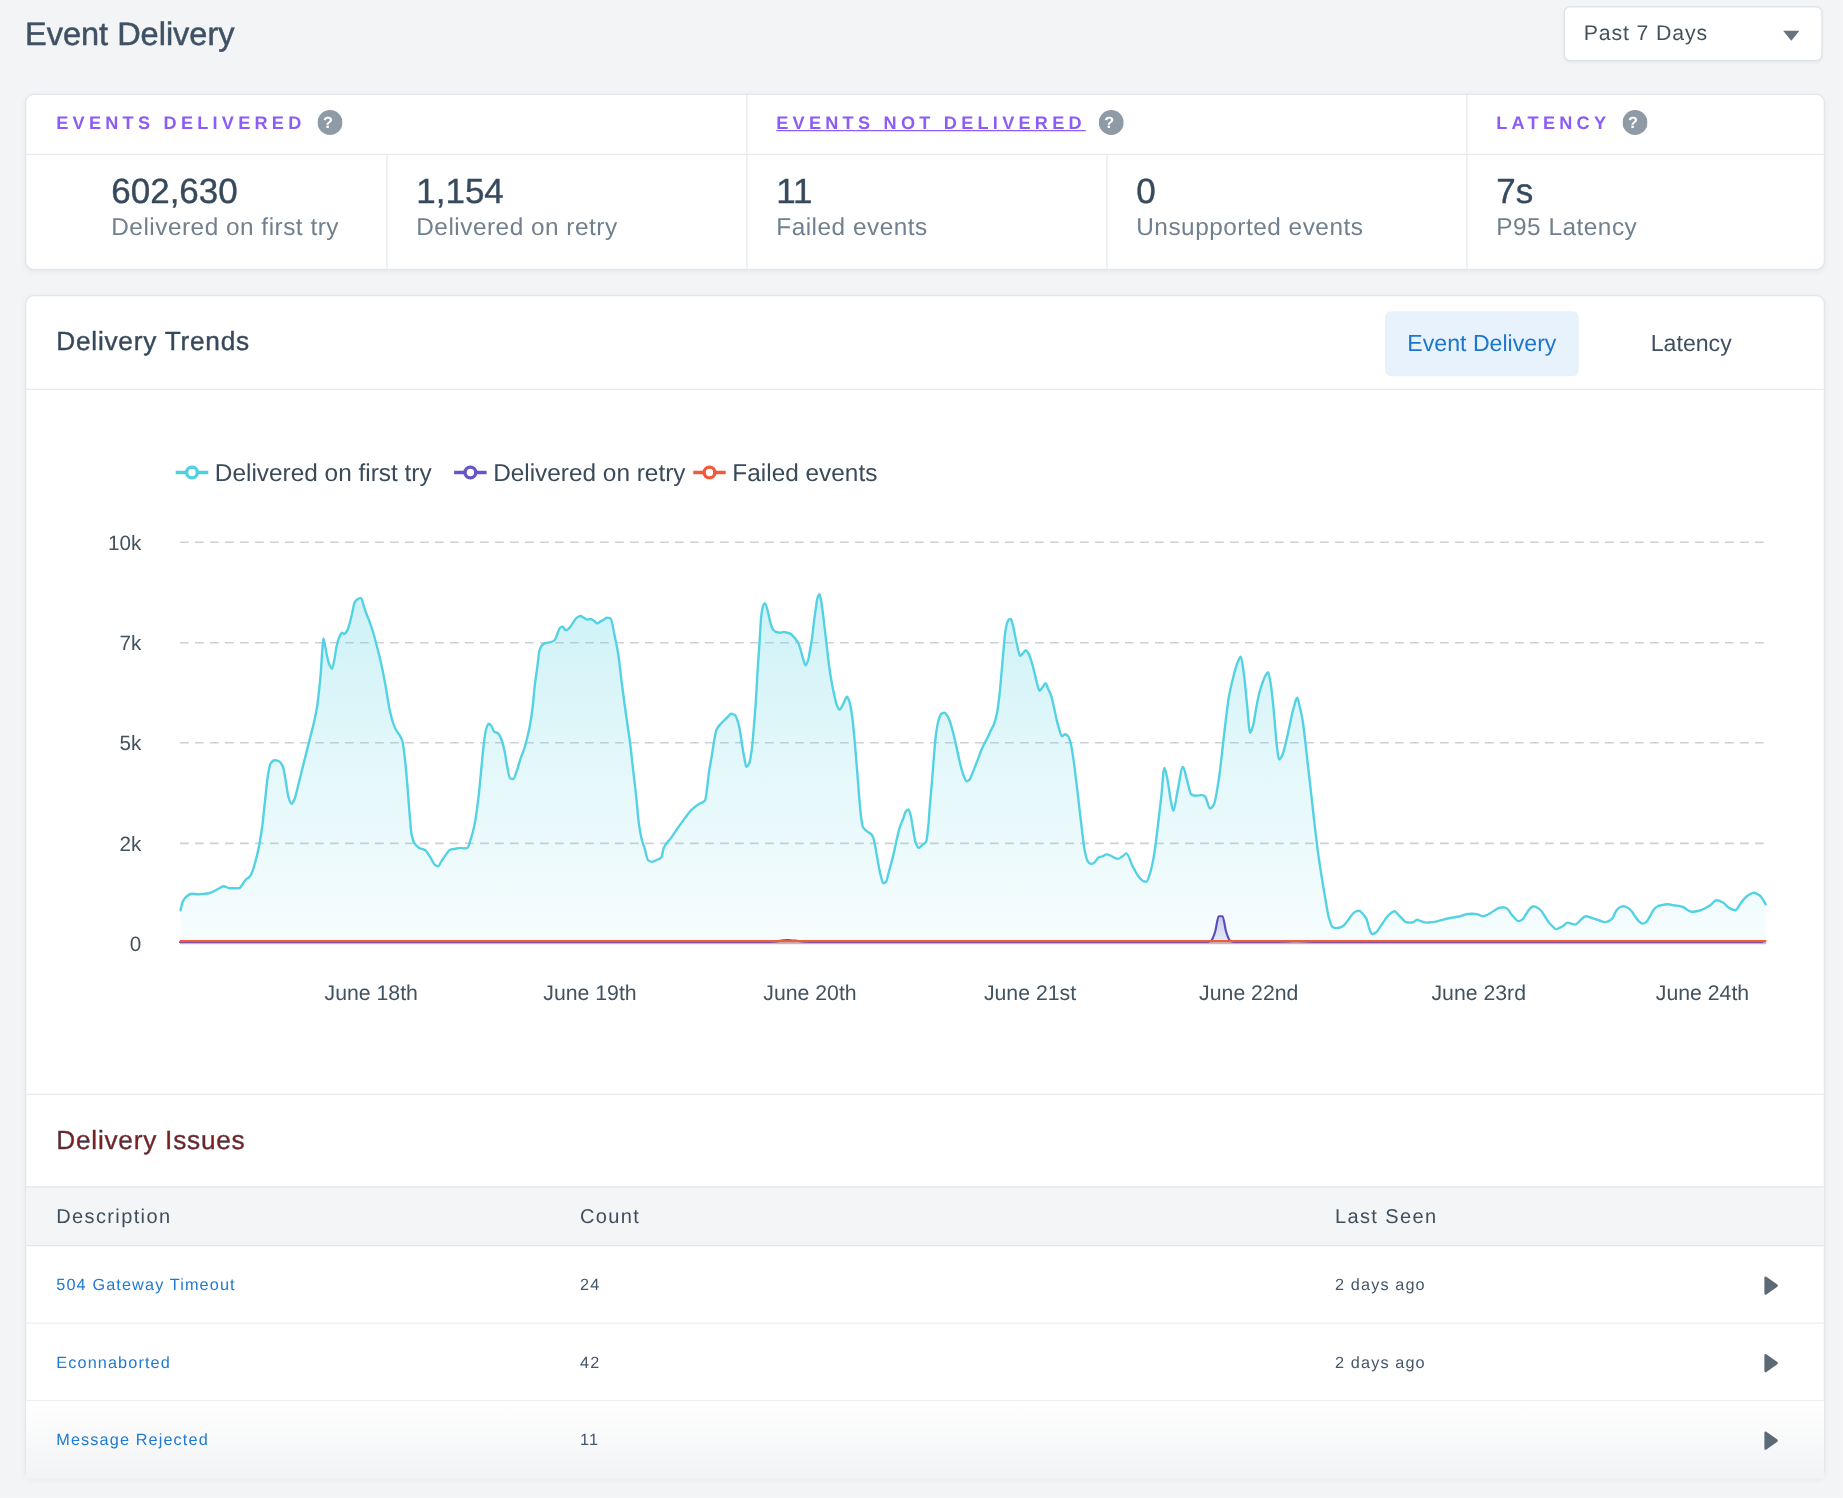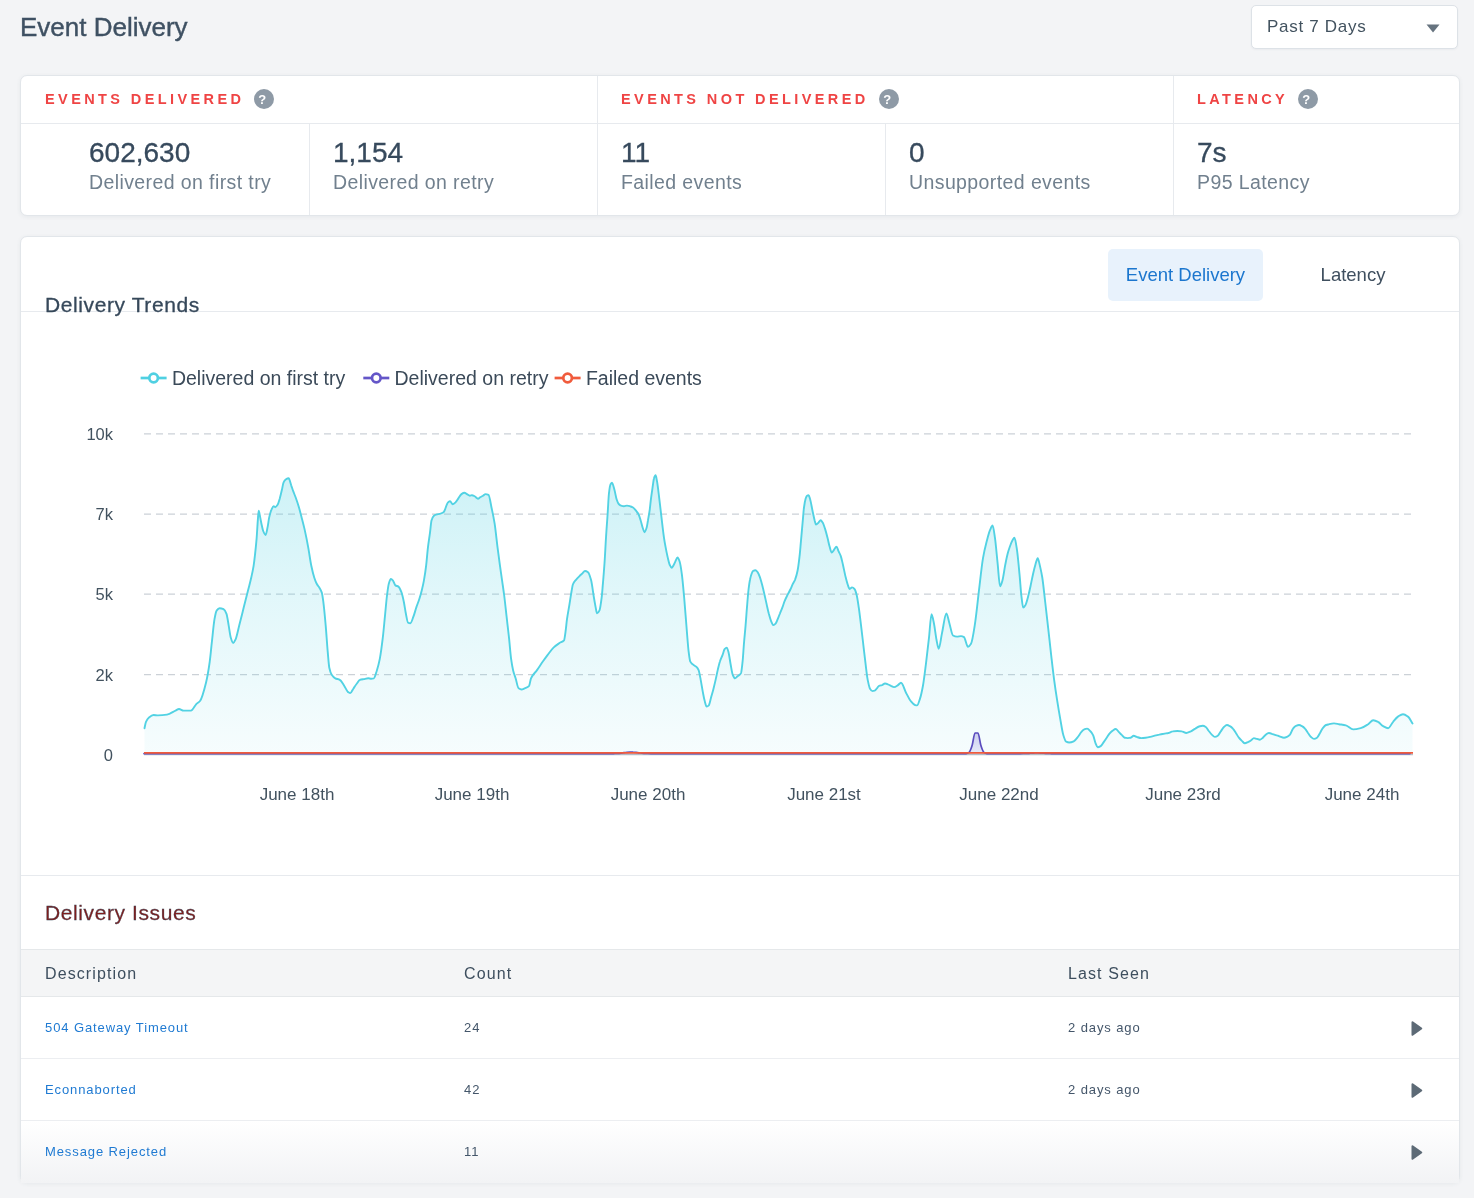--- a/index.html
+++ b/index.html
@@ -1,29 +1,29 @@
 <!DOCTYPE html>
 <html><head><meta charset="utf-8"><title>Event Delivery</title><style>
 *{margin:0;padding:0;box-sizing:border-box;}
 html,body{background:#f3f4f6;font-family:"Liberation Sans",sans-serif;}
 .page{position:relative;width:1474px;height:1198px;overflow:hidden;}
 .card{position:absolute;background:#fff;border:1px solid #e2e6ea;border-radius:7px;box-shadow:0 1px 4px rgba(63,81,101,.07);}
 .title{position:absolute;left:20px;top:12px;font-size:26px;line-height:30px;color:#3f5163;-webkit-text-stroke:.4px #3f5163;}
 .dd{position:absolute;left:1251px;top:5px;width:207px;height:44px;background:#fff;border:1px solid #dde2e7;border-radius:5px;box-shadow:0 1px 2px rgba(63,81,101,.05);font-size:17px;letter-spacing:.7px;color:#42525f;line-height:42px;padding-left:15px;}
 .dd svg{position:absolute;right:17px;top:18px;}
 .stats{left:20px;top:75px;width:1440px;height:141px;}
-.shead{position:absolute;top:0;height:47px;font-size:14.5px;font-weight:bold;letter-spacing:3.4px;color:#ef4444;line-height:47px;white-space:nowrap;}
+.shead{position:absolute;top:0;height:47px;font-size:14.5px;font-weight:bold;letter-spacing:3.4px;color:#8b5cf6;line-height:47px;white-space:nowrap;}
 .shead .qi{display:inline-block;vertical-align:-4.5px;margin-left:10px;}
 .scell{position:absolute;top:47px;bottom:0;padding:15px 0 0 24px;}
 .snum{font-size:28px;line-height:30px;color:#374a5d;-webkit-text-stroke:.3px #374a5d;}
 .slab{font-size:19.5px;letter-spacing:.4px;color:#71808e;margin-top:3px;}
 .vline{position:absolute;width:1px;background:#e7eaee;}
 .main{left:20px;top:236px;width:1440px;height:947px;}
 .thead{position:absolute;left:0;right:0;top:0;height:75px;border-bottom:1px solid #e7eaee;}
-.ttitle{position:absolute;left:24px;top:25px;font-size:21px;line-height:24px;letter-spacing:.6px;color:#36485a;margin-top:31px;-webkit-text-stroke:.3px #36485a;}
+.ttitle{position:absolute;left:24px;top:25px;font-size:21px;line-height:24px;letter-spacing:.6px;color:#36485a;-webkit-text-stroke:.3px #36485a;}
 .tab{position:absolute;left:1087px;top:12px;width:155px;height:52px;background:#e8f2fc;border-radius:5px;color:#1b76ce;font-size:18.5px;text-align:center;line-height:52px;}
 .tab2{position:absolute;left:1272px;top:12px;width:120px;height:52px;color:#3f4f5f;font-size:18.5px;text-align:center;line-height:52px;}
 .isec{position:absolute;left:0;right:0;top:638px;height:74px;border-top:1px solid #e7eaee;}
 .ititle{position:absolute;left:24px;top:25px;font-size:21px;line-height:24px;letter-spacing:.6px;color:#7f1d1d;-webkit-text-stroke:.3px #36485a;}
 .ihead{position:absolute;left:0;right:0;top:712px;height:48px;background:#f4f5f6;border-top:1px solid #e5e8ea;border-bottom:1px solid #e5e8ea;font-size:16px;font-weight:normal;letter-spacing:1.1px;color:#3d4e5e;line-height:48px;}
 .row{position:absolute;left:0;right:0;height:62px;font-size:13px;letter-spacing:.9px;line-height:62px;padding-left:27px;}
 .rb{border-bottom:1px solid #eceef1;}
 .c1{position:absolute;left:24px;}
 .c2{position:absolute;left:443px;}
 .c3{position:absolute;left:1047px;}
@@ -36,21 +36,21 @@
   <div class="dd">Past 7 Days<svg width="14" height="9" viewBox="0 0 14 9">
         <path d="M0.5 0.5 L13.5 0.5 L7 8.5 Z" fill="#66737f"></path>
       </svg></div>
 
   <div class="card stats">
     <div class="hline" style="position:absolute;left:0;right:0;top:47px;height:1px;background:#e7eaee;"></div>
     <div class="shead" style="left:24px;width:550px;">EVENTS DELIVERED<span class="qi"><svg width="20" height="20" viewBox="0 0 20 20">
             <circle cx="10" cy="10" r="10" fill="#8e9aa6"></circle>
             <text x="10" y="14.6" text-anchor="middle" font-size="13" font-weight="bold" fill="#fff" font-family="Liberation Sans">?</text>
           </svg></span></div>
-    <div class="shead" style="left:600px;width:550px;">EVENTS NOT DELIVERED<span class="qi"><svg width="20" height="20" viewBox="0 0 20 20">
+    <div class="shead" style="left:600px;width:550px;text-decoration:underline;">EVENTS NOT DELIVERED<span class="qi"><svg width="20" height="20" viewBox="0 0 20 20">
             <circle cx="10" cy="10" r="10" fill="#8e9aa6"></circle>
             <text x="10" y="14.6" text-anchor="middle" font-size="13" font-weight="bold" fill="#fff" font-family="Liberation Sans">?</text>
           </svg></span></div>
     <div class="shead" style="left:1176px;width:240px;">LATENCY<span class="qi"><svg width="20" height="20" viewBox="0 0 20 20">
             <circle cx="10" cy="10" r="10" fill="#8e9aa6"></circle>
             <text x="10" y="14.6" text-anchor="middle" font-size="13" font-weight="bold" fill="#fff" font-family="Liberation Sans">?</text>
           </svg></span></div>
     <div class="vline" style="left:576px;top:0;bottom:0;"></div>
     <div class="vline" style="left:1152px;top:0;bottom:0;"></div>
     <div class="vline" style="left:288px;top:47px;bottom:0;"></div>

